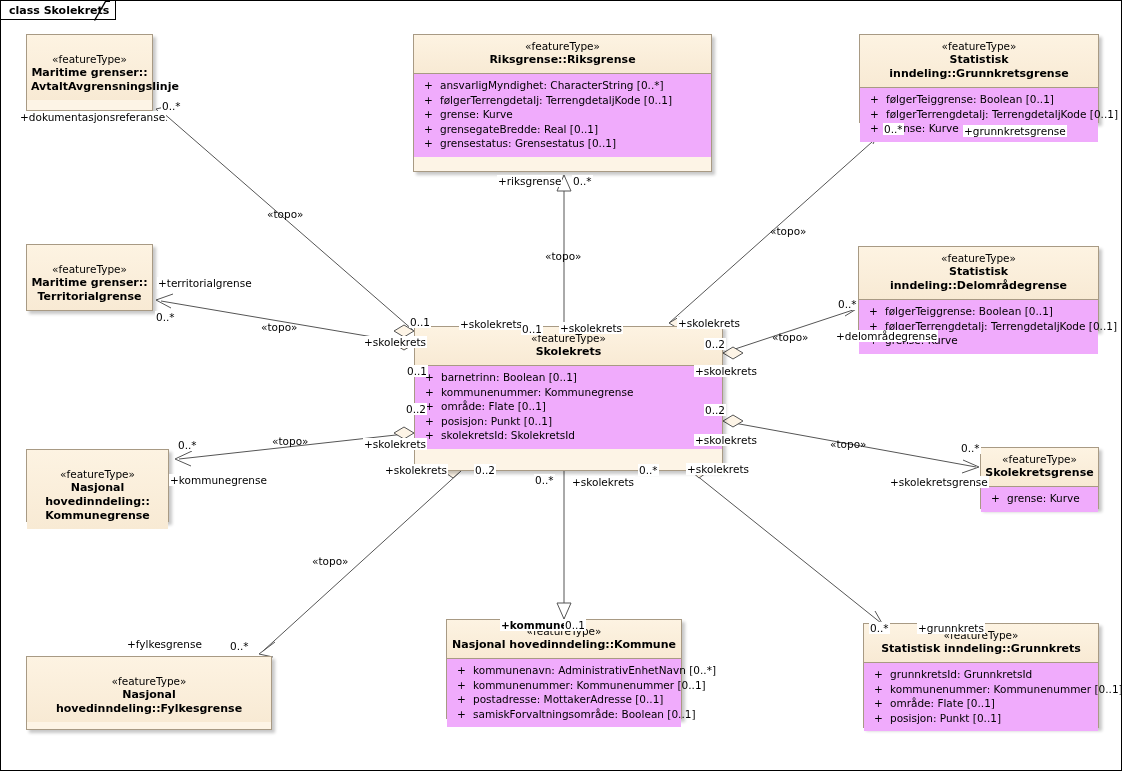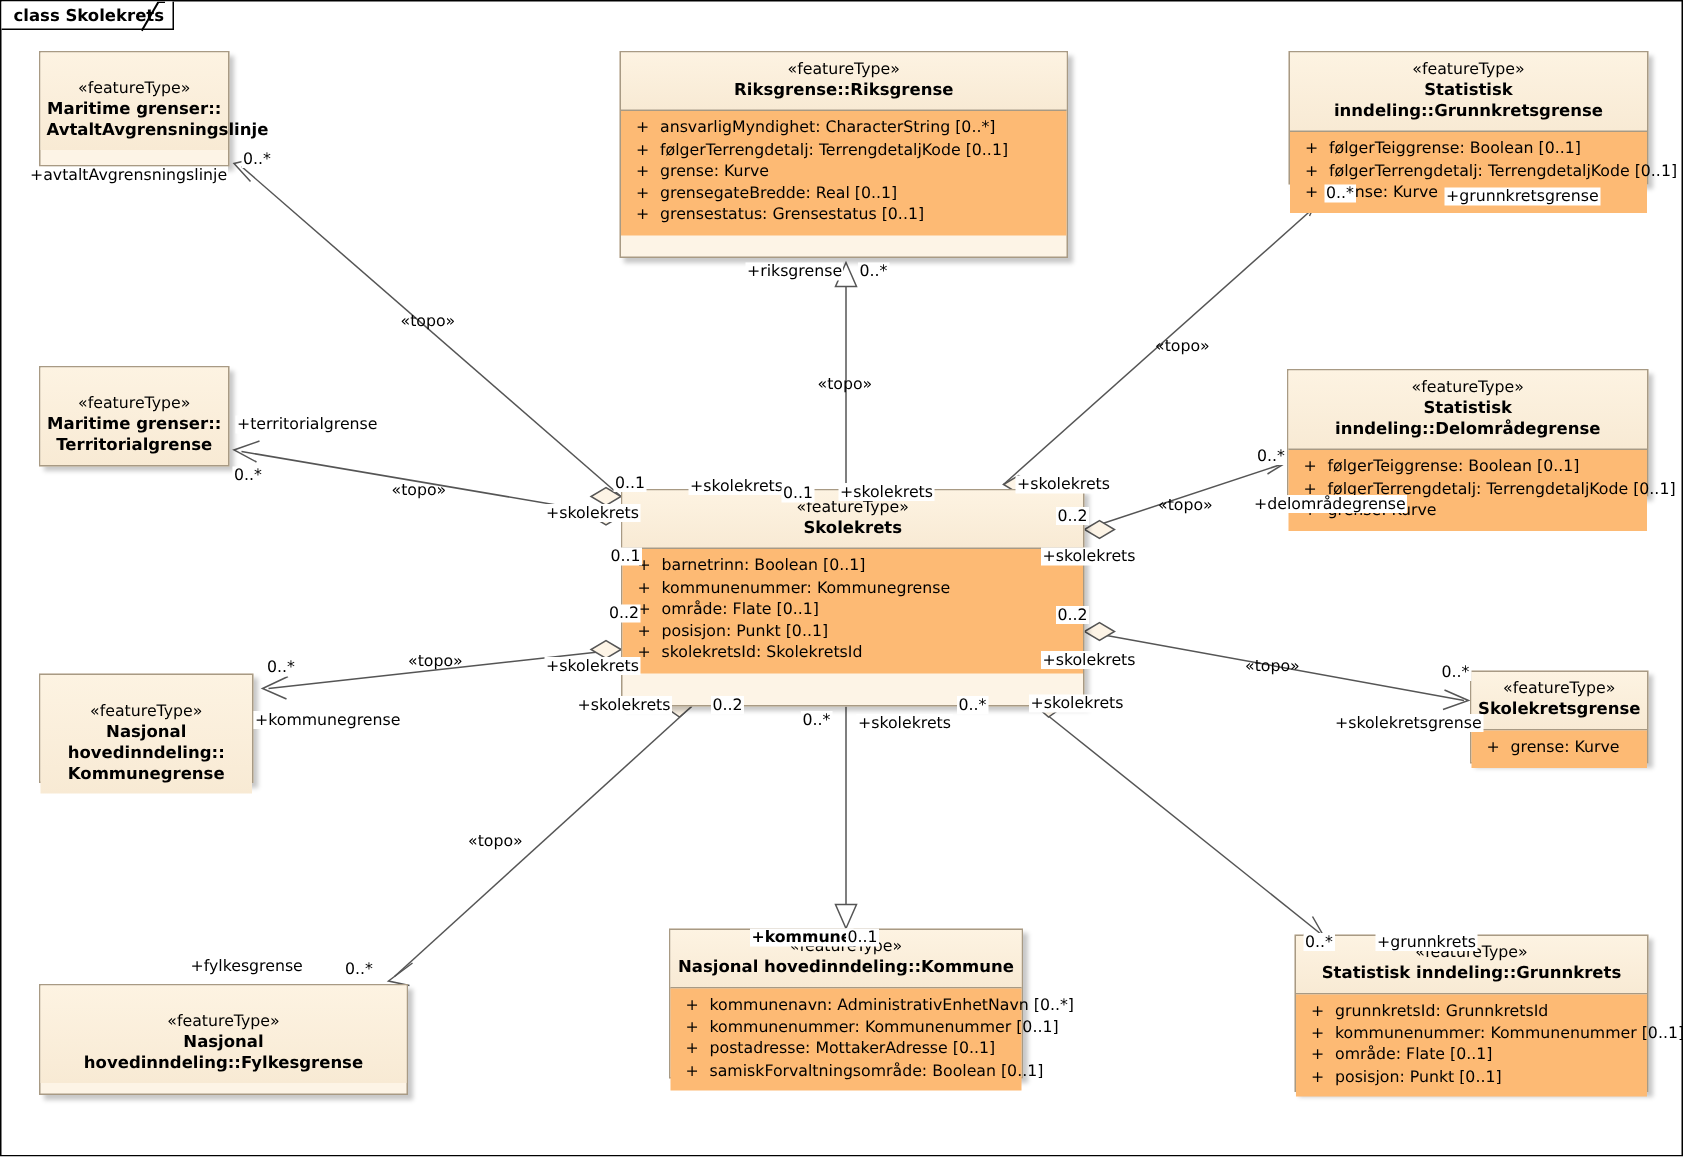--- a/index.html
+++ b/index.html
@@ -39,21 +39,21 @@
     z-index:20;
   }
   .cls .head{
     text-align:center;
     padding:5px 4px 6px 4px;
     background:linear-gradient(#fdf3e2,#f8ead4);
   }
   .cls .stereo{font-size:10.5px;color:#000;line-height:13px;}
   .cls .cname{font-size:11px;font-weight:bold;color:#000;line-height:14px;}
   .cls .sep{height:1px;background:#a89a84;}
-  .cls .attrs{padding:4px 0 6px 0;background:#fdba74;}
+  .cls .attrs{padding:4px 0 6px 0;background:#f0abfc;}
   .cls .attr{
     font-size:10.5px;color:#000;line-height:14.5px;
     padding-left:10px;white-space:nowrap;
   }
   .cls .attr .vis{display:inline-block;width:16px;color:#000;}
   .cls.tallempty .head{padding-top:18px;}
 
   
   .lbl{
     position:absolute;
@@ -246,21 +246,21 @@
     </div>
     <div class="sep"></div>
     <div class="attrs">
       <div class="attr"><span class="vis">+</span><span>grunnkretsId: GrunnkretsId</span></div>
       <div class="attr"><span class="vis">+</span><span>kommunenummer: Kommunenummer [0..1]</span></div>
       <div class="attr"><span class="vis">+</span><span>område: Flate [0..1]</span></div>
       <div class="attr"><span class="vis">+</span><span>posisjon: Punkt [0..1]</span></div>
     </div>
   </div>
 
-  <div class="lbl" style="left:18px;top:110px;">+avtaltAvgrensningslinje</div>
+  <div class="lbl" style="left:18px;top:110px;">+dokumentasjonsreferanse</div>
   <div class="lbl" style="left:160px;top:99px;">0..*</div>
 
   <div class="lbl" style="left:496px;top:174px;">+riksgrense</div>
   <div class="lbl" style="left:571px;top:174px;">0..*</div>
 
   <div class="lbl" style="left:882px;top:122px;">0..*</div>
   <div class="lbl" style="left:962px;top:124px;">+grunnkretsgrense</div>
 
   <div class="lbl" style="left:156px;top:276px;">+territorialgrense</div>
   <div class="lbl" style="left:154px;top:310px;">0..*</div>

